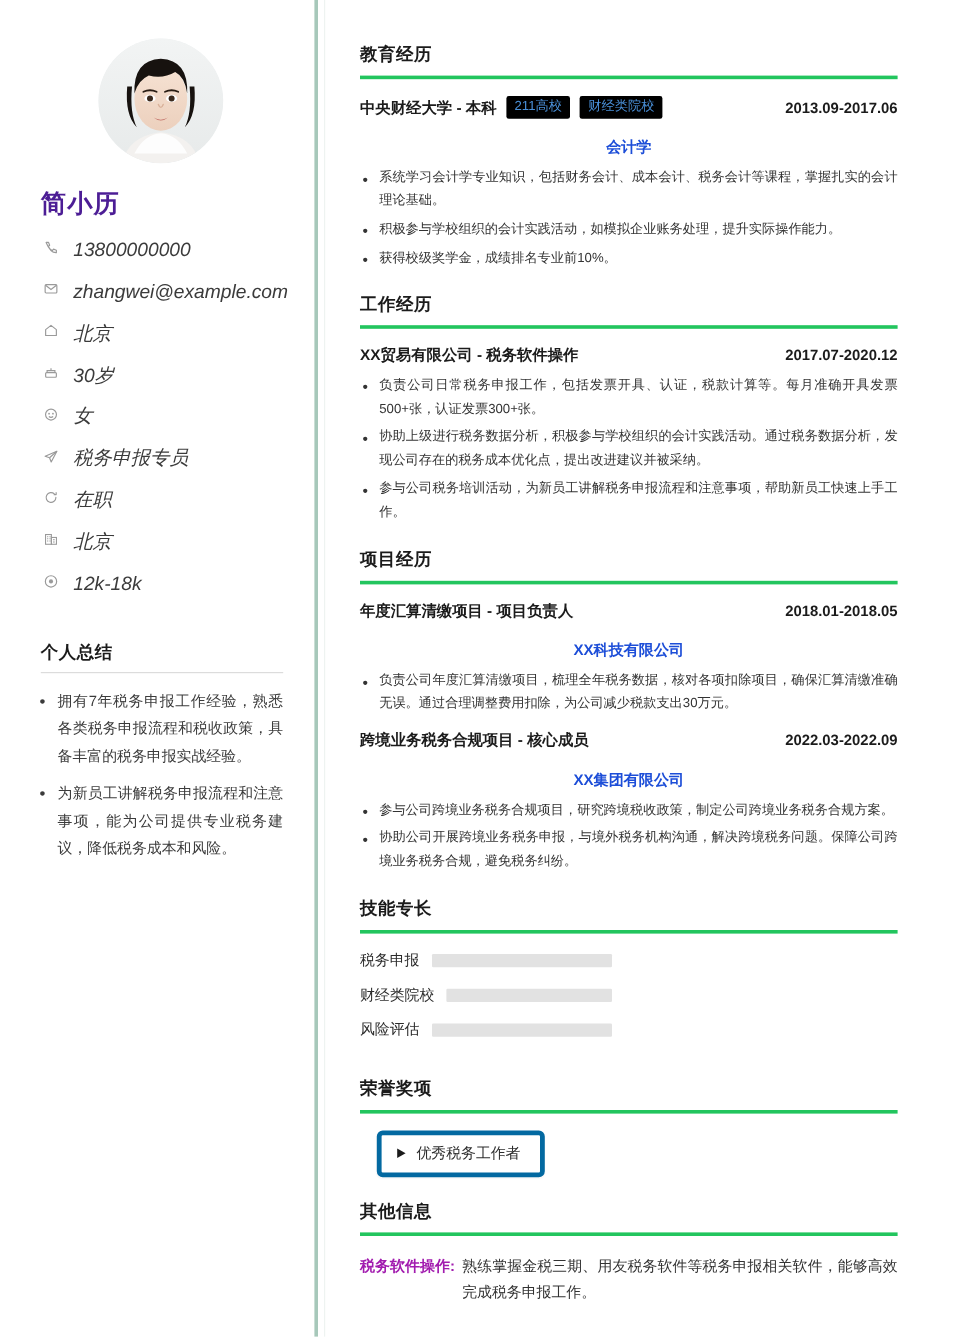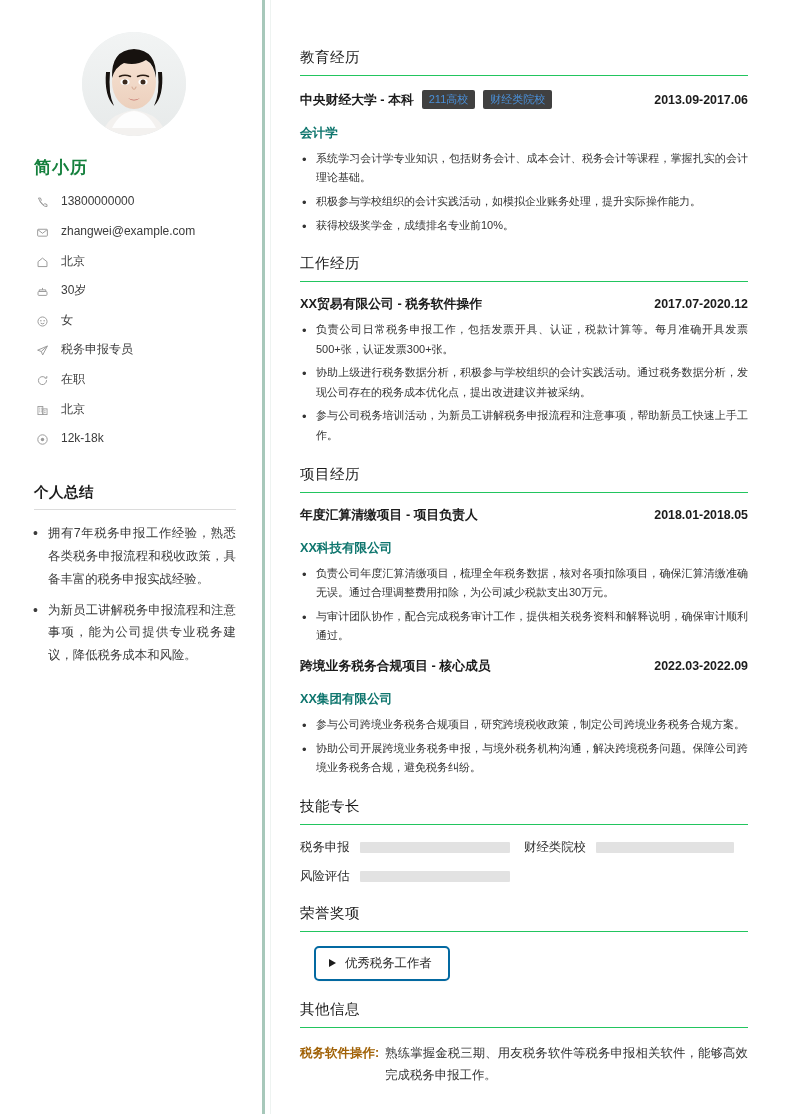--- a/index.html
+++ b/index.html
@@ -42,36 +42,37 @@
     height: 104px;
     border-radius: 50%;
     overflow: hidden;
     background: #eceff0;
     position: relative;
     flex: 0 0 auto;
   }
   .avatar svg { display: block; width: 104px; height: 104px; }
 
   .person-name {
-    font-size: 17px;
+    font-size: 21px;
     font-weight: 700;
     letter-spacing: 1px;
-    color: #15803d;
+    color: #4c1d95;
     margin: 0 0 16px 2px;
     line-height: 1.2;
   }
 
   .contact-list { margin: 0 0 0 2px; padding: 0; list-style: none; }
   .contact-item {
     display: flex;
-    align-items: flex-end;
-    font-size: 12px;
+    align-items: flex-start;
+    font-size: 16px;
     color: #3b3b3b;
     margin-bottom: 14px;
     line-height: 1.3;
+    font-style: italic;
   }
   .contact-icon {
     width: 17px;
     flex: 0 0 17px;
     height: 14px;
     margin-right: 10px;
     display: inline-flex;
     align-items: center;
     justify-content: center;
     color: #9a9a9a;
@@ -129,25 +130,25 @@
   
   .main {
     flex: 1 1 auto;
     box-sizing: border-box;
     padding: 36px 46px 0 38px;
     min-width: 0;
   }
   .section { margin-bottom: 19px; }
   .sec-heading {
     font-size: 14.5px;
-    font-weight: 400;
+    font-weight: 700;
     color: #1b1b1b;
     padding-bottom: 8px;
-    border-bottom: 1px solid #22c55e;
-    margin: 12px 0 14px 0;
+    border-bottom: 3px solid #22c55e;
+    margin: 0 0 14px 0;
     letter-spacing: 0.5px;
   }
   .entry { margin-bottom: 4px; }
   .entry-head {
     display: flex;
     align-items: baseline;
     justify-content: space-between;
     gap: 10px;
     margin-bottom: 7px;
   }
@@ -161,38 +162,39 @@
   .entry-title {
     font-size: 12.8px;
     font-weight: 700;
     color: #1b1b1b;
     white-space: nowrap;
   }
   .tag {
     display: inline-block;
     font-size: 11px;
     color: #4a90d9;
-    background: #404040;
+    background: #000000;
     padding: 2px 7px;
     border-radius: 2px;
     white-space: nowrap;
     line-height: 1.35;
   }
   .entry-date {
     font-size: 12.4px;
     font-weight: 700;
     color: #1b1b1b;
     white-space: nowrap;
     flex: 0 0 auto;
   }
   .entry-sub {
     font-size: 12.6px;
     font-weight: 700;
-    color: #0f766e;
+    color: #1d4ed8;
     margin: 16px 0 7px 0;
+    text-align: center;
   }
   .bullets { margin: 0 0 12px 0; padding: 0; list-style: none; }
   .bullets li {
     position: relative;
     font-size: 11px;
     line-height: 1.78;
     color: #333333;
     padding-left: 16px;
     margin-bottom: 4px;
     text-align: justify;
@@ -206,20 +208,21 @@
     font-size: 13px;
   }
 
   
   .skills-grid {
     display: flex;
     flex-wrap: wrap;
     column-gap: 0;
     row-gap: 12px;
     margin-top: 2px;
+    flex-direction: column;
   }
   .skill-row {
     width: 50%;
     display: flex;
     align-items: center;
     box-sizing: border-box;
     padding-right: 14px;
   }
   .skill-label {
     font-size: 12.4px;
@@ -240,42 +243,42 @@
     height: 100%;
     background: #8ed2ae;
   }
 
   
   .honor-list { display: flex; flex-wrap: wrap; gap: 10px; margin: 14px 0 2px 14px; }
   .honor-chip {
     display: inline-flex;
     align-items: center;
     gap: 9px;
-    border: 2px solid #0369a1;
+    border: 4px solid #0369a1;
     border-radius: 5px;
     padding: 7px 16px 7px 13px;
     font-size: 12.4px;
     color: #2c2c2c;
     background: #fff;
     box-shadow: 0 1px 1px rgba(0,0,0,0.03);
   }
   .play-tri {
     width: 0; height: 0;
     border-left: 7px solid #1b1b1b;
     border-top: 4.5px solid transparent;
     border-bottom: 4.5px solid transparent;
     display: inline-block;
   }
 
   
   .other-row { display: flex; align-items: flex-start; gap: 6px; }
   .other-label {
     font-size: 12.5px;
     font-weight: 700;
-    color: #a16207;
+    color: #a21caf;
     flex: 0 0 auto;
     line-height: 1.78;
     white-space: nowrap;
   }
   .other-value {
     font-size: 12.4px;
     color: #333333;
     line-height: 1.78;
     text-align: justify;
   }
@@ -469,21 +472,20 @@
       <div class="entry">
         <div class="entry-head">
           <div class="entry-title-wrap">
             <span class="entry-title">年度汇算清缴项目 - 项目负责人</span>
           </div>
           <span class="entry-date">2018.01-2018.05</span>
         </div>
         <div class="entry-sub">XX科技有限公司</div>
         <ul class="bullets">
           <li>负责公司年度汇算清缴项目，梳理全年税务数据，核对各项扣除项目，确保汇算清缴准确无误。通过合理调整费用扣除，为公司减少税款支出30万元。</li>
-          <li>与审计团队协作，配合完成税务审计工作，提供相关税务资料和解释说明，确保审计顺利通过。</li>
         </ul>
       </div>
 
       <div class="entry">
         <div class="entry-head">
           <div class="entry-title-wrap">
             <span class="entry-title">跨境业务税务合规项目 - 核心成员</span>
           </div>
           <span class="entry-date">2022.03-2022.09</span>
         </div>

